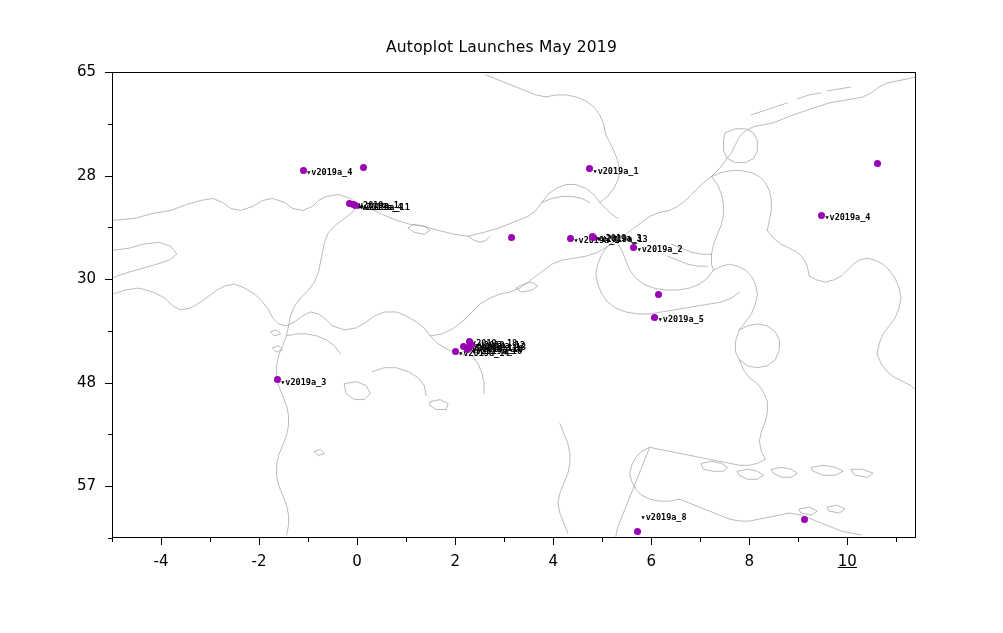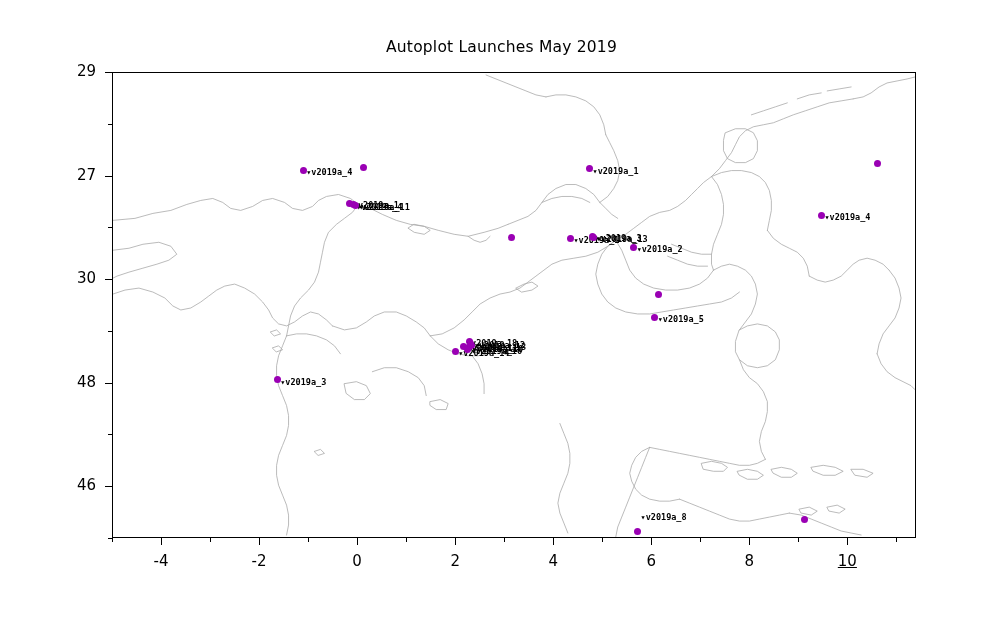--- a/index.html
+++ b/index.html
@@ -239,29 +239,29 @@
       <div class="marker" style="left: 355.917px; top: 274.422px; background: rgb(154, 0, 180);"></div>
       <div class="point-label" style="left: 358.917px; top: 273.422px;">▾v2019a_10</div>
       <div class="marker" style="left: 354.937px; top: 276.493px; background: rgb(154, 0, 180);"></div>
       <div class="point-label" style="left: 357.937px; top: 275.493px; text-align: center;">▾v2019a_16</div>
       <div class="marker" style="left: 524.561px; top: 458.233px; background: rgb(154, 0, 180);"></div>
       <div class="point-label" style="left: 527.561px; top: 441px; text-align: right;">▾v2019a_8</div>
       <div class="marker" style="left: 691.244px; top: 446.324px; background: rgb(154, 0, 180);"></div>
     </div>
 
 <div class="tick-major-y" style="left: 105px; top: 72px;"></div>
-    <div class="tick-label-y" style="left: 50px; top: 62px;">29</div>
+    <div class="tick-label-y" style="left: 50px; top: 62px;">65</div>
     <div class="tick-major-y" style="left: 105px; top: 175.556px;"></div>
-    <div class="tick-label-y" style="left: 50px; top: 165.556px;">27</div>
+    <div class="tick-label-y" style="left: 50px; top: 165.556px;">28</div>
     <div class="tick-major-y" style="left: 105px; top: 279.111px;"></div>
     <div class="tick-label-y" style="left: 50px; top: 269.111px;">30</div>
     <div class="tick-major-y" style="left: 105px; top: 382.667px;"></div>
     <div class="tick-label-y" style="left: 50px; top: 372.667px;">48</div>
     <div class="tick-major-y" style="left: 105px; top: 486.222px;"></div>
-    <div class="tick-label-y" style="left: 50px; top: 476.222px;">46</div>
+    <div class="tick-label-y" style="left: 50px; top: 476.222px;">57</div>
     <div class="tick-minor-y" style="left: 108px; top: 123.778px;"></div>
     <div class="tick-minor-y" style="left: 108px; top: 227.333px;"></div>
     <div class="tick-minor-y" style="left: 108px; top: 330.889px;"></div>
     <div class="tick-minor-y" style="left: 108px; top: 434.444px;"></div>
     <div class="tick-minor-y" style="left: 108px; top: 538px;"></div>
     <div class="tick-major-x" style="left: 161.024px; top: 538px;"></div>
     <div class="tick-label-x" style="left: 161.024px; top: 552px;">-4</div>
     <div class="tick-major-x" style="left: 259.073px; top: 538px;"></div>
     <div class="tick-label-x" style="left: 259.073px; top: 552px;">-2</div>
     <div class="tick-major-x" style="left: 357.122px; top: 538px;"></div>

